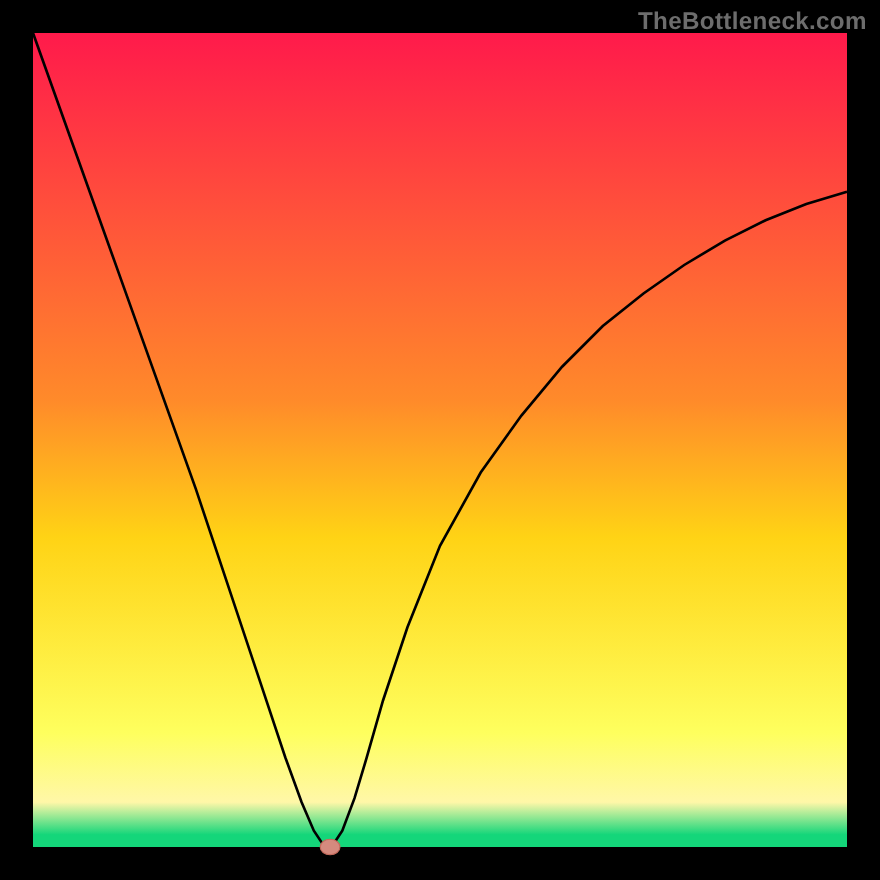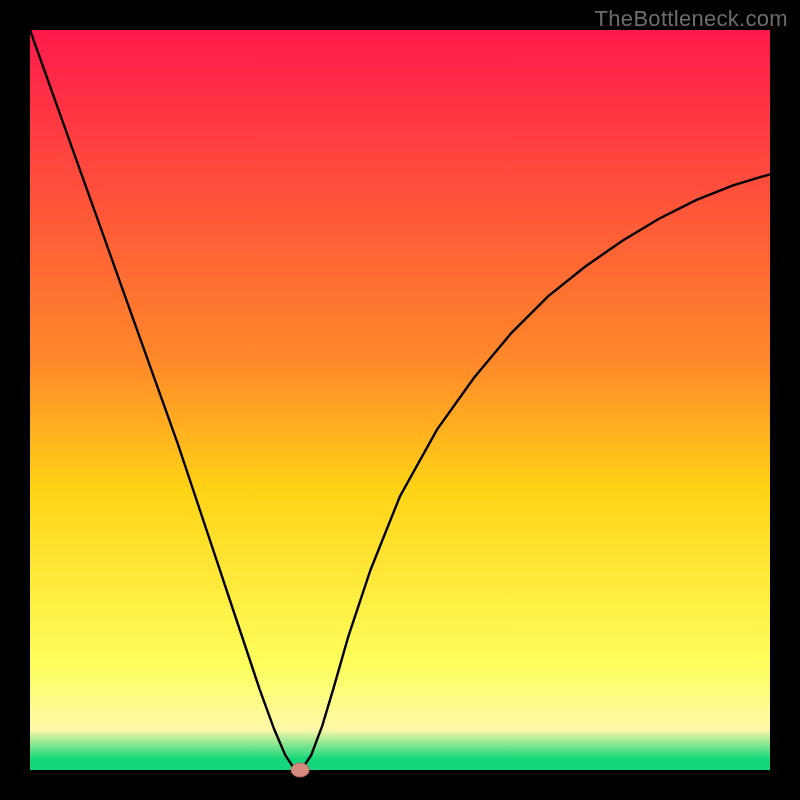--- a/index.html
+++ b/index.html
@@ -17,20 +17,21 @@
     background: #000;
   }
   .watermark {
     position: absolute;
     top: 6px;
     right: 12px;
     color: #6d6d6d;
     font-family: Arial, Helvetica, sans-serif;
     font-size: 22px;
     letter-spacing: 0.3px;
+    font-weight: bold;
   }
   svg {
     position: absolute;
     left: 0;
     top: 0;
   }
 </style>
 </head>
 <body>
 <div class="frame">

